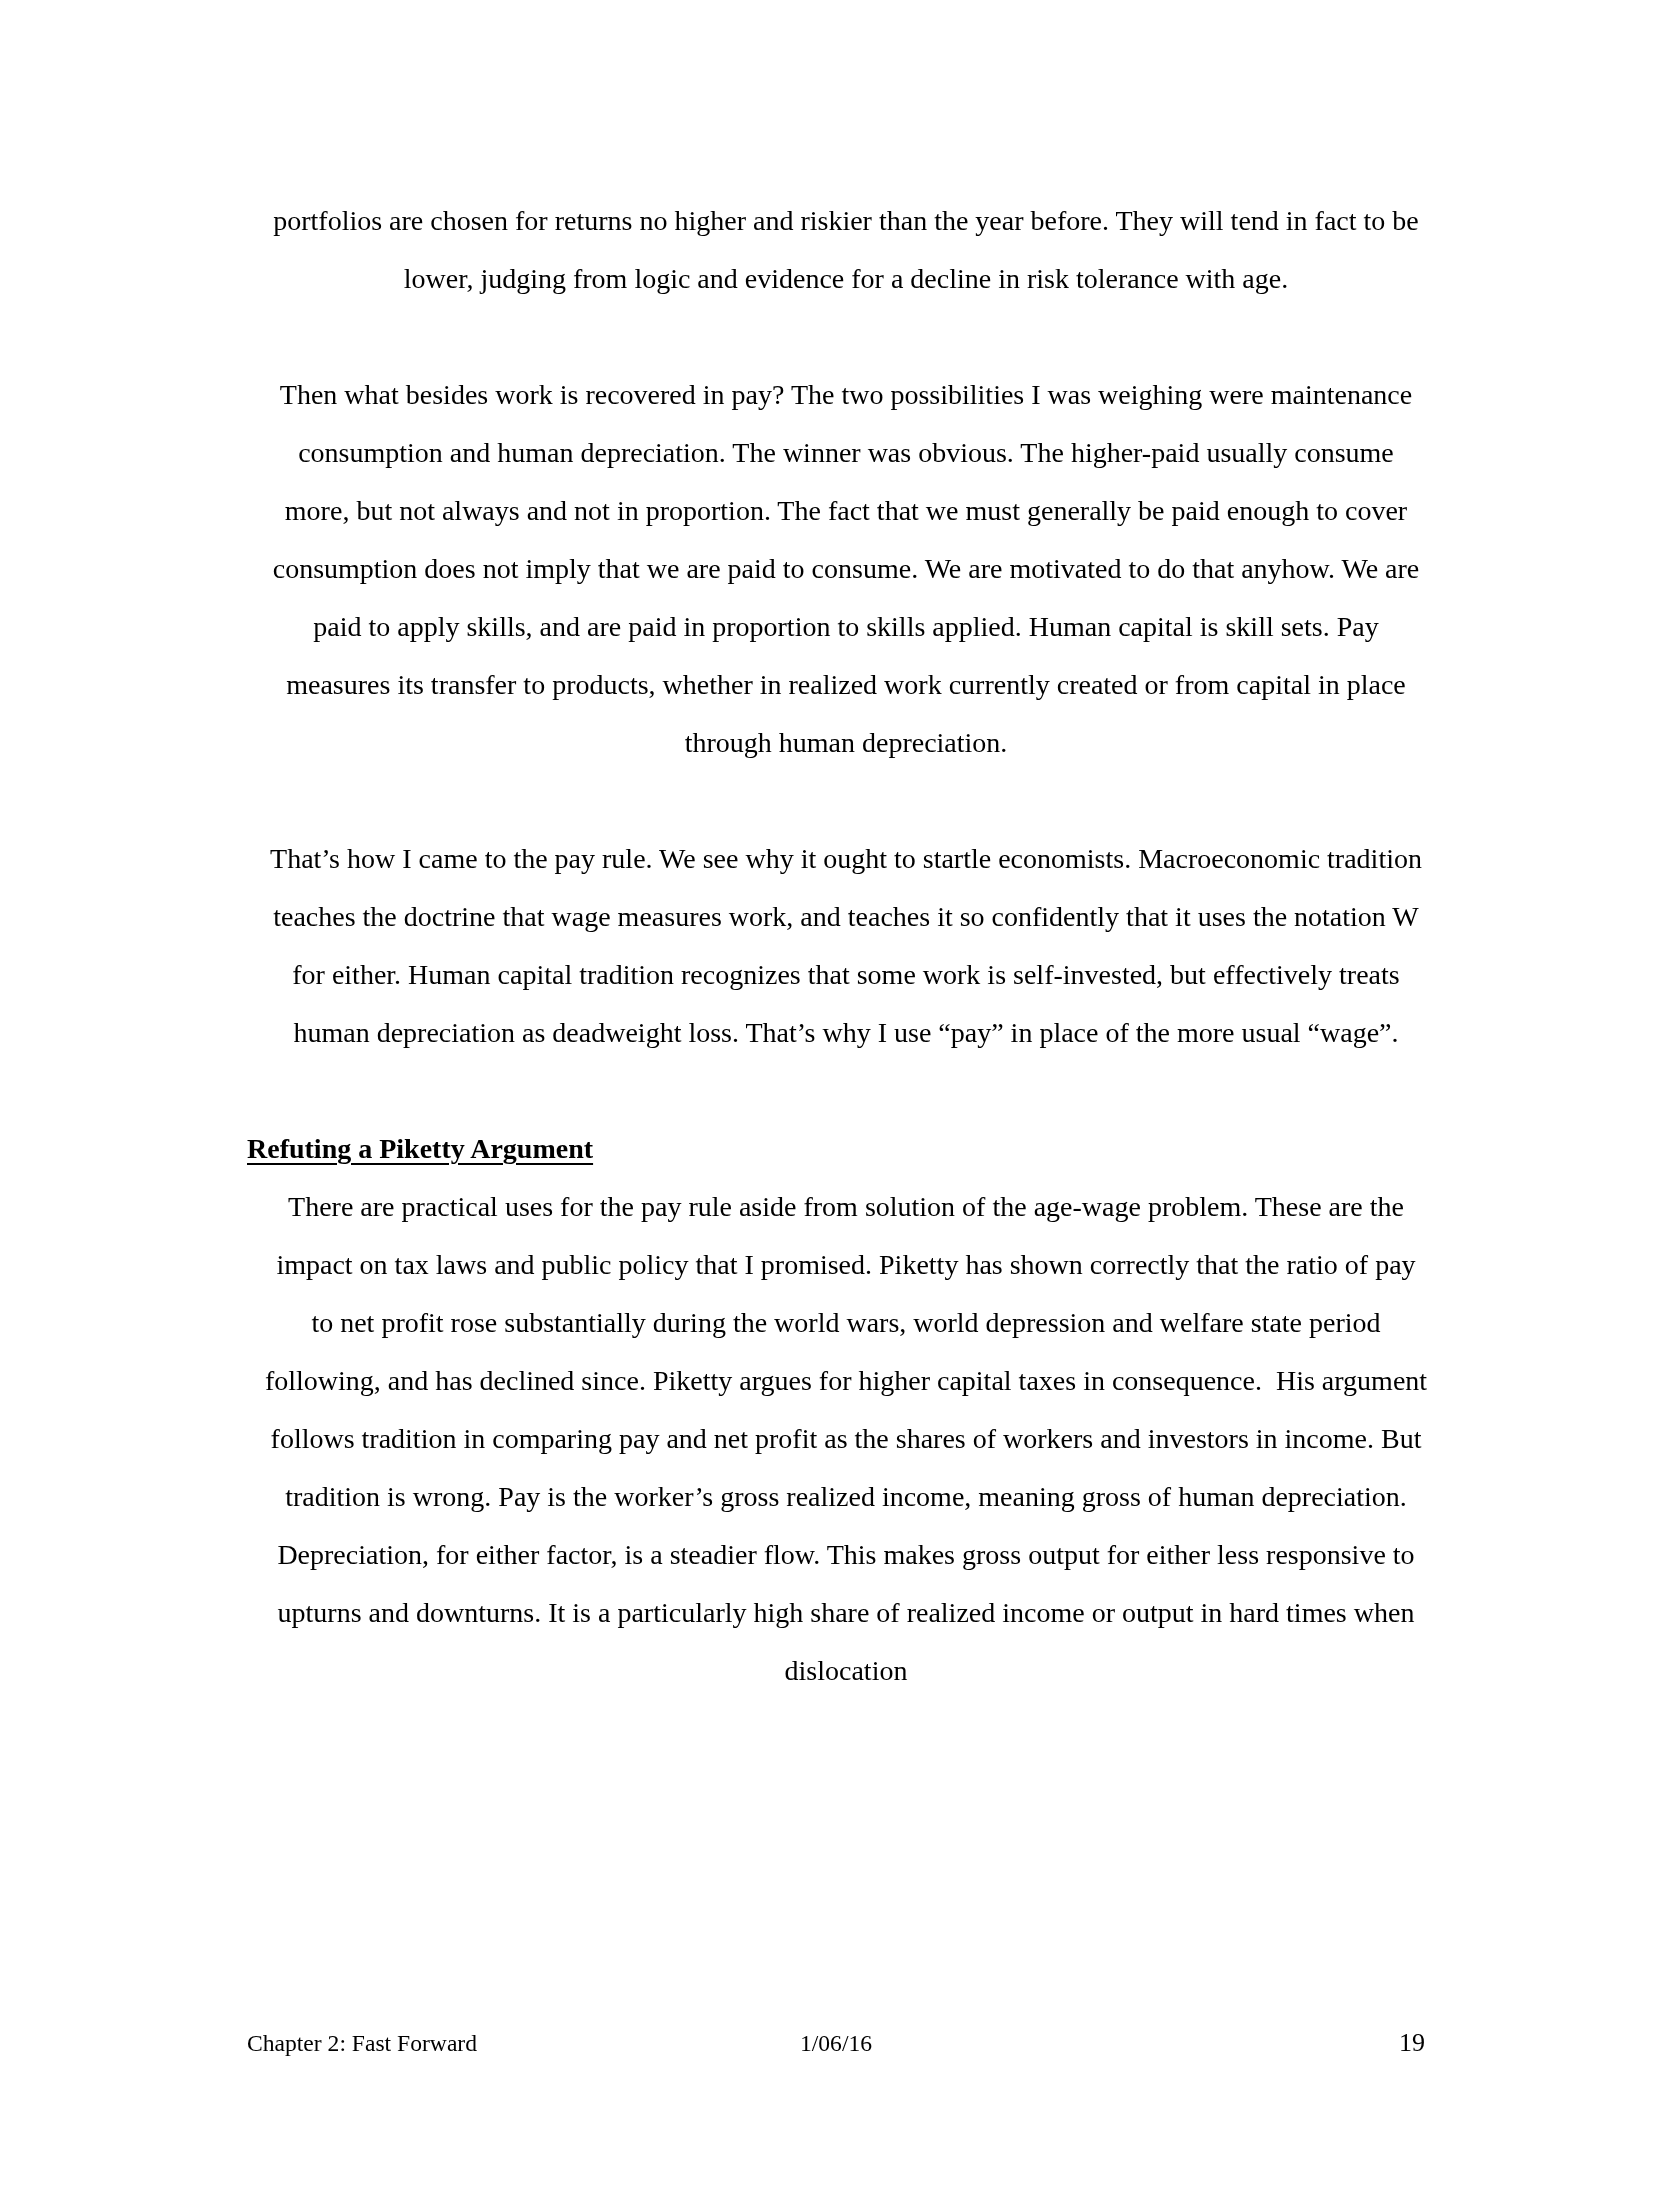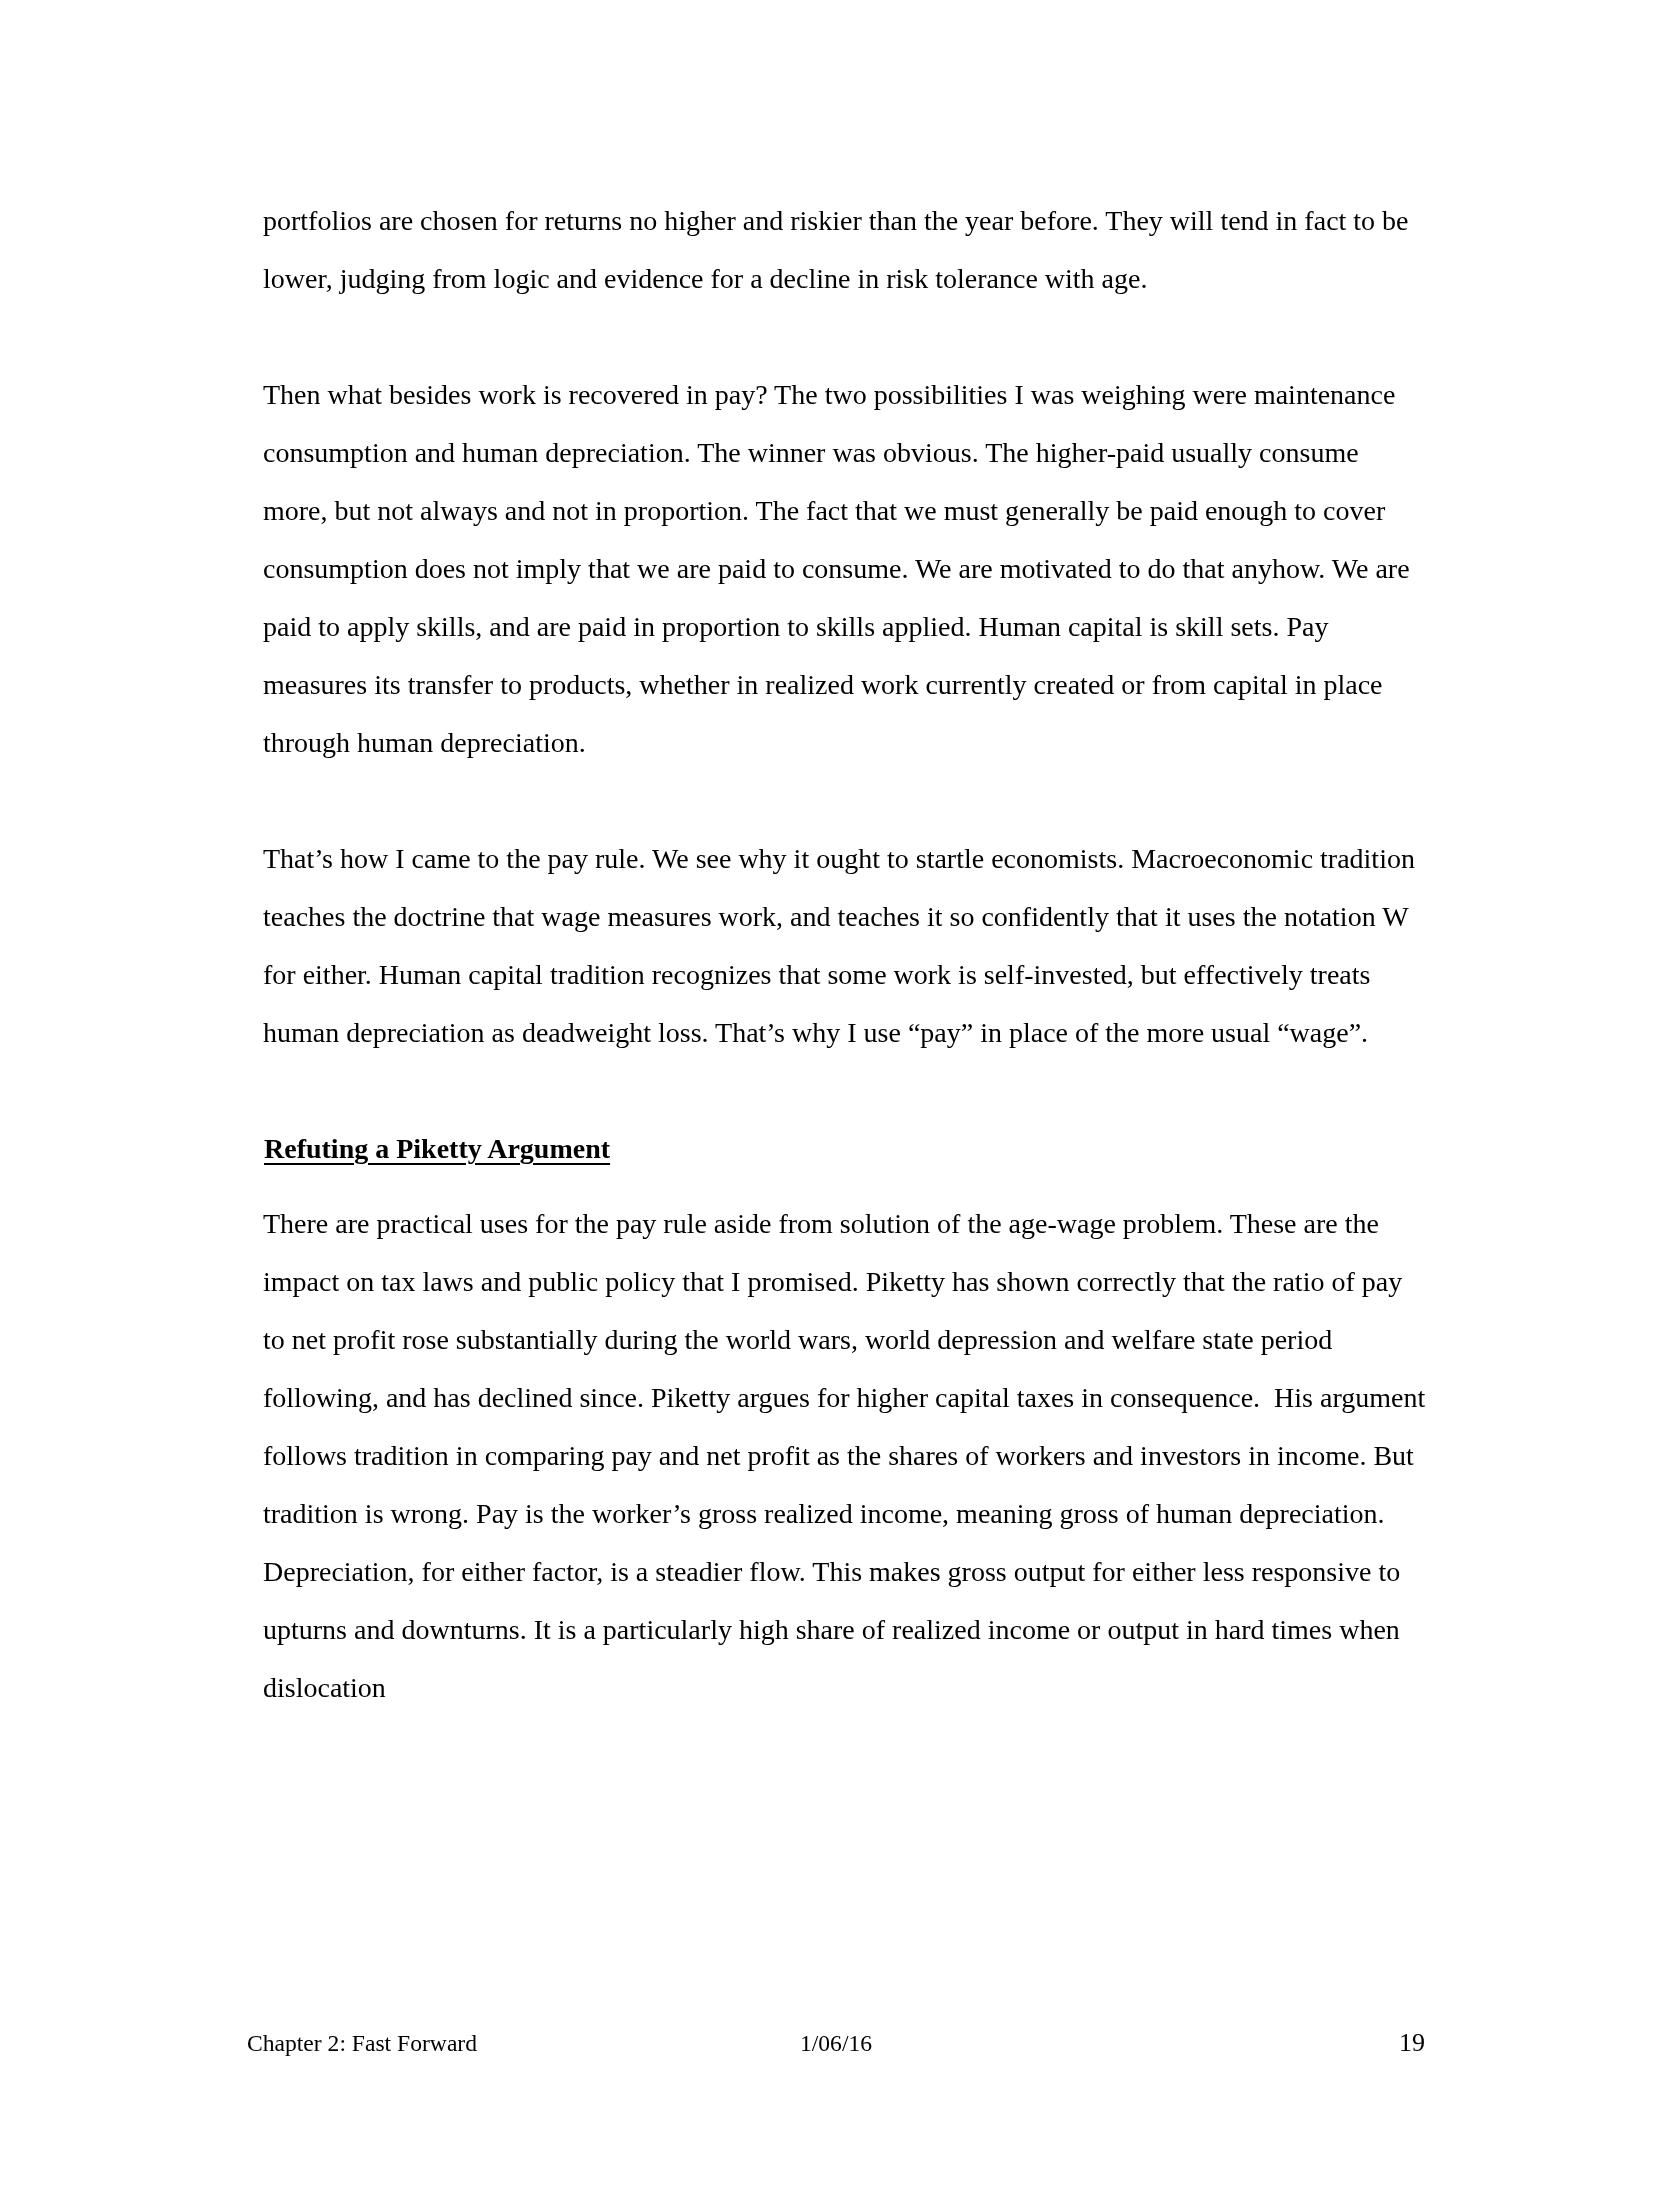--- a/index.html
+++ b/index.html
@@ -21,24 +21,25 @@
     left: 247px;
     top: 192px;
     width: 1182px;
     font-size: 28px;
     line-height: 58px;
     color: #000000;
   }
   .para {
     margin: 0 0 58px 16px;
     white-space: pre-wrap;
+    text-align: center;
   }
   .para.last { margin-bottom: 0; }
   .heading {
-    margin: 17px;
+    margin: 0;
     font-size: 28px;
     line-height: 58px;
     font-weight: bold;
     text-decoration: underline;
     text-underline-offset: 5.2px;
   }
   .footer {
     position: absolute;
     left: 247px;
     top: 2027px;

